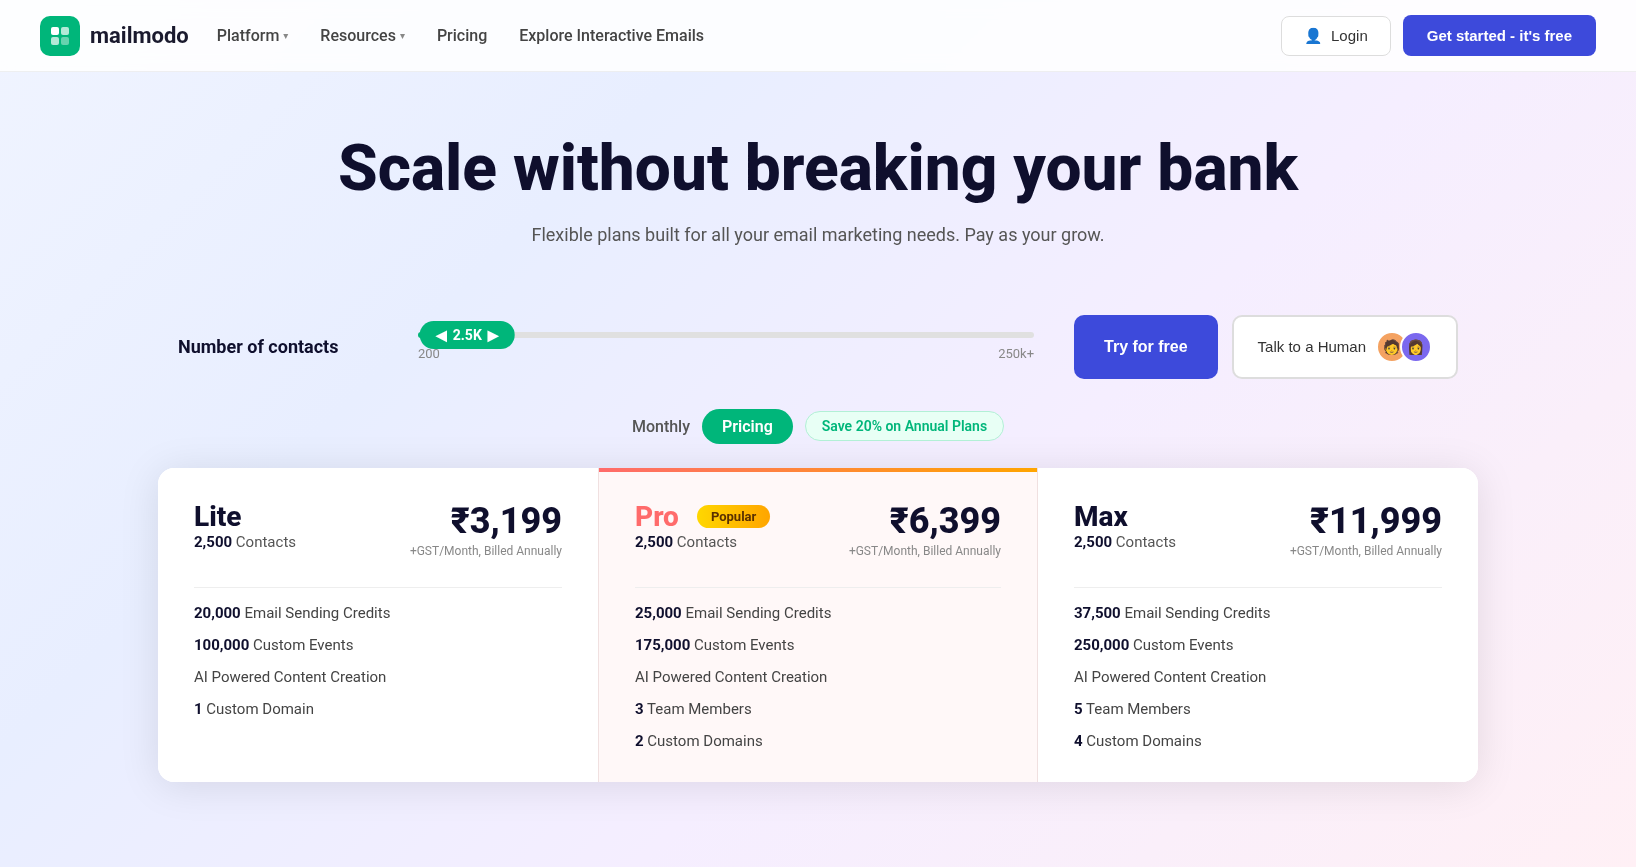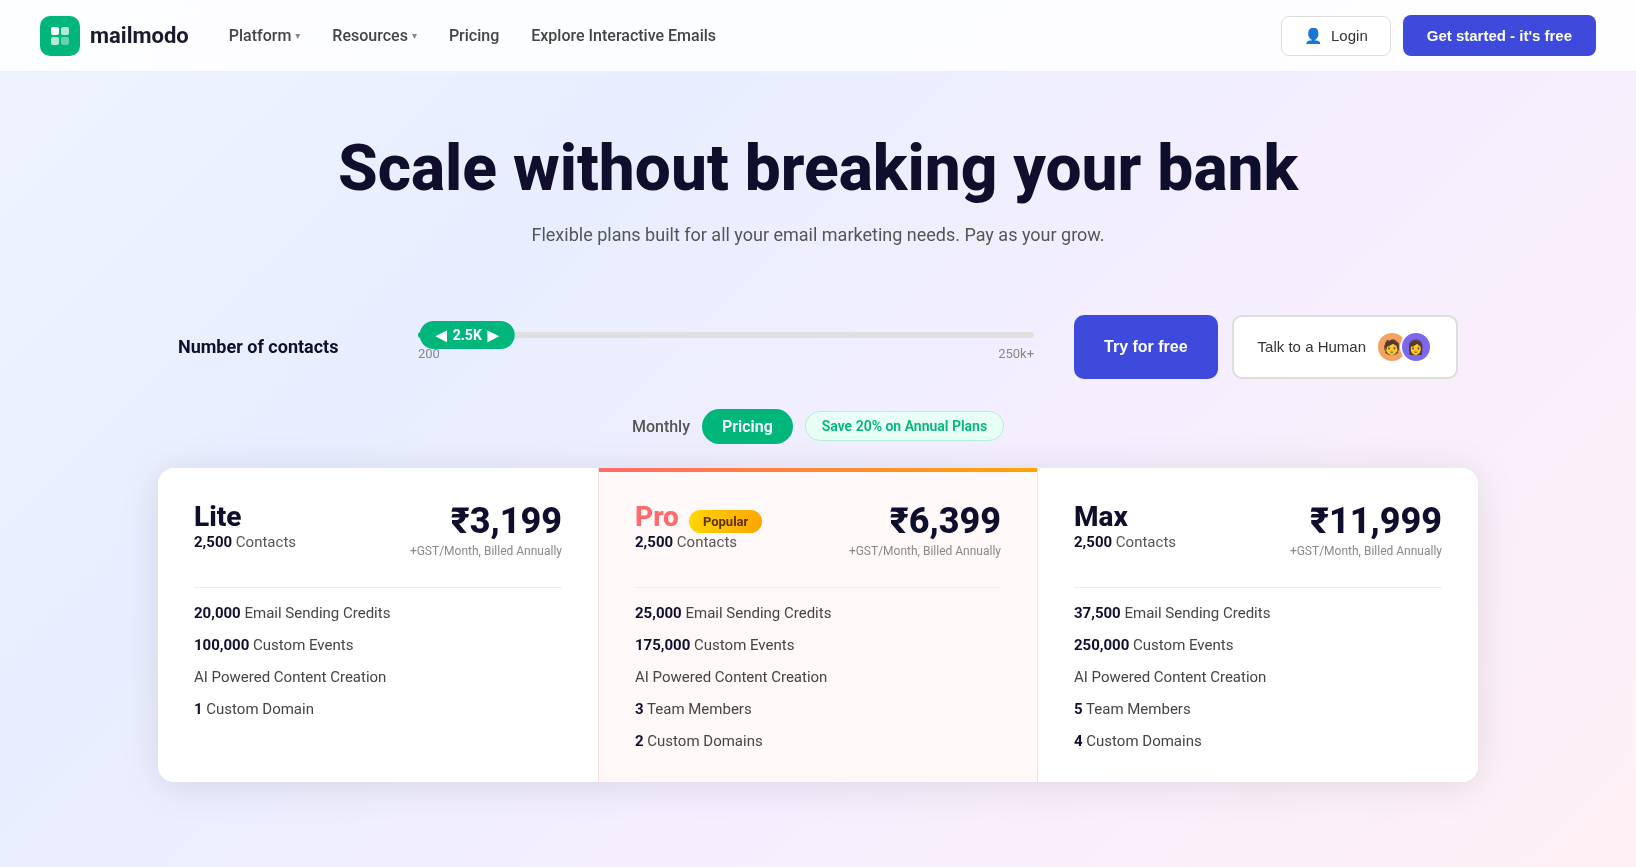--- a/index.html
+++ b/index.html
@@ -20,21 +20,21 @@
       background: rgba(255,255,255,0.85);
       backdrop-filter: blur(8px);
       border-bottom: 1px solid rgba(0,0,0,0.06);
       position: sticky;
       top: 0;
       z-index: 100;
     }
     .navbar-left {
       display: flex;
       align-items: center;
-      gap: 40px;
+      gap: 28px;
     }
     .logo {
       display: flex;
       align-items: center;
       gap: 10px;
       text-decoration: none;
       color: #1a1a2e;
     }
     .logo-icon {
       width: 40px;
@@ -468,21 +468,21 @@
         <li><strong>100,000</strong><span> Custom Events</span></li>
         <li><span>AI Powered Content Creation</span></li>
         <li><strong>1</strong><span> Custom Domain</span></li>
       </ul>
     </div>
 
     <div class="pricing-card pro">
       <div class="pro-top-bar"></div>
       <div class="card-header">
         <div>
-          <div style="display:flex;align-items:flex-end;">
+          <div style="display:flex;align-items:center;gap:8px;">
             <div class="plan-name pro-name">Pro</div>
             <span class="popular-badge">Popular</span>
           </div>
           <div class="plan-contacts">
             <strong>2,500</strong>
             <span>Contacts</span>
           </div>
         </div>
         <div style="text-align:right">
           <div class="plan-price">₹6,399</div>

